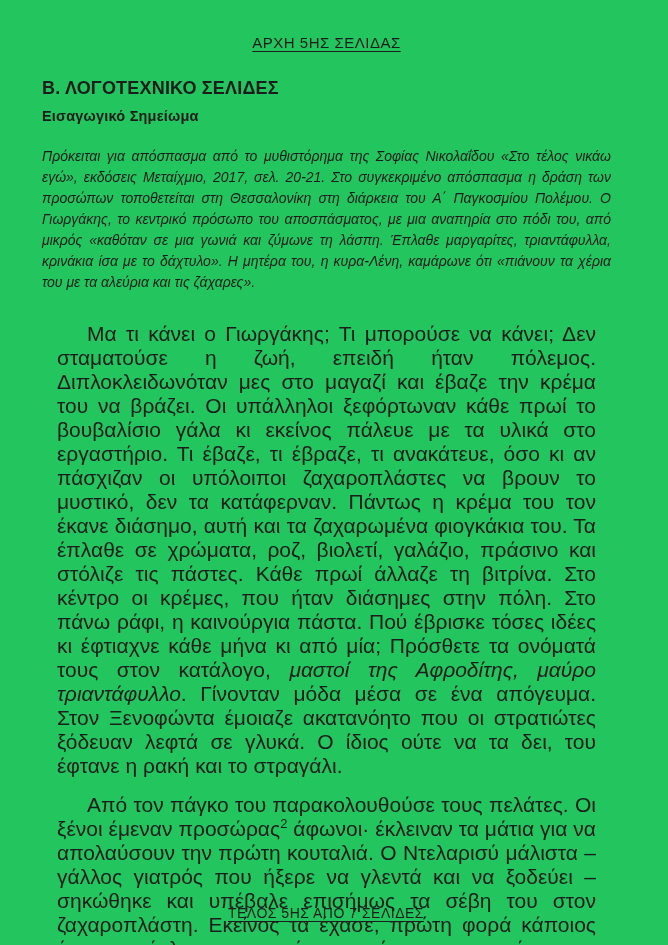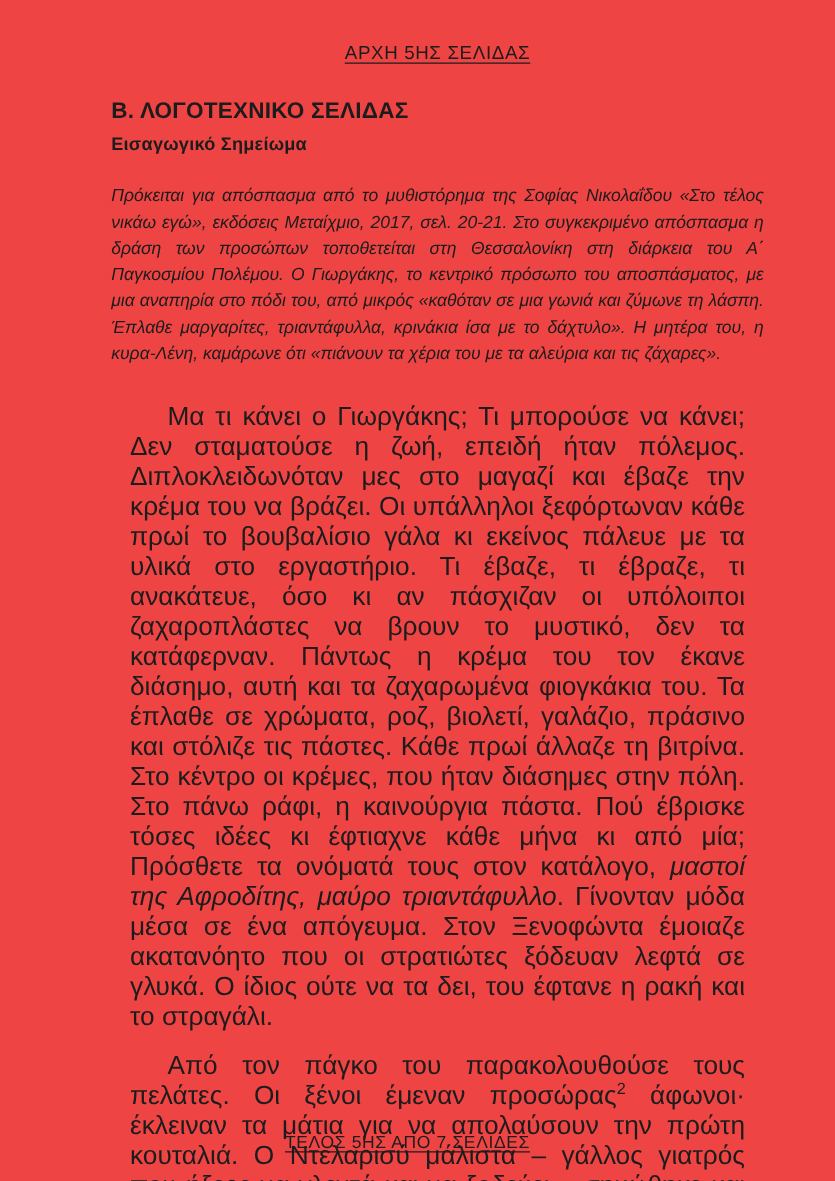--- a/index.html
+++ b/index.html
@@ -1,24 +1,24 @@
 <!DOCTYPE html>
 <html lang="el"><head>
 <meta charset="utf-8">
 <style>
   html,body { margin:0; padding:0; background:#e8e8e8; }
   .page {
     position:relative;
     width:668px; height:945px;
     margin:0 auto;
-    background:#ef4444;
+    background:#22c55e;
     color:#1c1c1c;
     font-family:"Liberation Sans", sans-serif;
     box-sizing:border-box;
-    padding:34px 57px 0 89px;
+    padding:34px 57px 0 42px;
     overflow:hidden;
   }
   .page-header { text-align:center; font-size:15px; letter-spacing:0.5px; }
   .underlined { text-decoration:underline; text-underline-offset:3px; }
   .section-title {
     margin:27px 0 0 0;
     font-size:18px; font-weight:bold; letter-spacing:0.2px;
   }
   .section-subtitle {
     margin:9px 0 0 0;
@@ -61,21 +61,21 @@
 </style>
 </head>
 <body>
 
 <div class="page">
 
   <div class="page-header">
     <span class="underlined">ΑΡΧΗ 5ΗΣ ΣΕΛΙΔΑΣ</span>
   </div>
 
-  <h1 class="section-title">Β. ΛΟΓΟΤΕΧΝΙΚΟ ΣΕΛΙΔΑΣ</h1>
+  <h1 class="section-title">Β. ΛΟΓΟΤΕΧΝΙΚΟ ΣΕΛΙΔΕΣ</h1>
 
   <h2 class="section-subtitle">Εισαγωγικό Σημείωμα</h2>
 
   <p class="intro-note">Πρόκειται για απόσπασμα από το μυθιστόρημα της Σοφίας Νικολαΐδου «Στο τέλος νικάω εγώ», εκδόσεις Μεταίχμιο, 2017, σελ. 20-21. Στο συγκεκριμένο απόσπασμα η δράση των προσώπων τοποθετείται στη Θεσσαλονίκη στη διάρκεια του Α΄ Παγκοσμίου Πολέμου. Ο Γιωργάκης, το κεντρικό πρόσωπο του αποσπάσματος, με μια αναπηρία στο πόδι του, από μικρός «καθόταν σε μια γωνιά και ζύμωνε τη λάσπη. Έπλαθε μαργαρίτες, τριαντάφυλλα, κρινάκια ίσα με το δάχτυλο». Η μητέρα του, η κυρα-Λένη, καμάρωνε ότι «πιάνουν τα χέρια του με τα αλεύρια και τις ζάχαρες».</p>
 
   <div class="body-text">
     <p><span>Μα τι κάνει ο Γιωργάκης; Τι μπορούσε να κάνει; Δεν σταματούσε η ζωή, επειδή ήταν πόλεμος. Διπλοκλειδωνόταν μες στο μαγαζί και έβαζε την κρέμα του να βράζει. Οι υπάλληλοι ξεφόρτωναν κάθε πρωί το βουβαλίσιο γάλα κι εκείνος πάλευε με τα υλικά στο εργαστήριο. Τι έβαζε, τι έβραζε, τι ανακάτευε, όσο κι αν πάσχιζαν οι υπόλοιποι ζαχαροπλάστες να βρουν το μυστικό, δεν τα κατάφερναν. Πάντως η κρέμα του τον έκανε διάσημο, αυτή και τα ζαχαρωμένα φιογκάκια του. Τα έπλαθε σε χρώματα, ροζ, βιολετί, γαλάζιο, πράσινο και στόλιζε τις πάστες. Κάθε πρωί άλλαζε τη βιτρίνα. Στο κέντρο οι κρέμες, που ήταν διάσημες στην πόλη. Στο πάνω ράφι, η καινούργια πάστα. Πού έβρισκε τόσες ιδέες κι έφτιαχνε κάθε μήνα κι από μία; Πρόσθετε τα ονόματά τους στον κατάλογο, </span><span class="it">μαστοί της Αφροδίτης, μαύρο τριαντάφυλλο</span><span>. Γίνονταν μόδα μέσα σε ένα απόγευμα. Στον Ξενοφώντα έμοιαζε ακατανόητο που οι στρατιώτες ξόδευαν λεφτά σε γλυκά. Ο ίδιος ούτε να τα δει, του έφτανε η ρακή και το στραγάλι.</span></p>
     <p><span>Από τον πάγκο του παρακολουθούσε τους πελάτες. Οι ξένοι έμεναν προσώρας</span><sup>2</sup><span> άφωνοι· έκλειναν τα μάτια για να απολαύσουν την πρώτη κουταλιά. Ο Ντελαρισύ μάλιστα – γάλλος γιατρός που ήξερε να γλεντά και να ξοδεύει – σηκώθηκε και υπέβαλε επισήμως τα σέβη του στον ζαχαροπλάστη. Εκείνος τα έχασε, πρώτη φορά κάποιος έκανε υπόκλιση μπροστά του, πίστευε πως μόνο στις γυναίκες γίνονται αυτά. Ο Ξενοφών έβαλε τα δυο δάχτυλα στο στόμα και σφύριξε λες κι ήταν στο χωριό του, στον Ζαρό. Ακόμα και η κυρα-Λένη το σχολίασε, </span><span class="it">αυτό του έλειπε του</span></p>
   </div>
 

